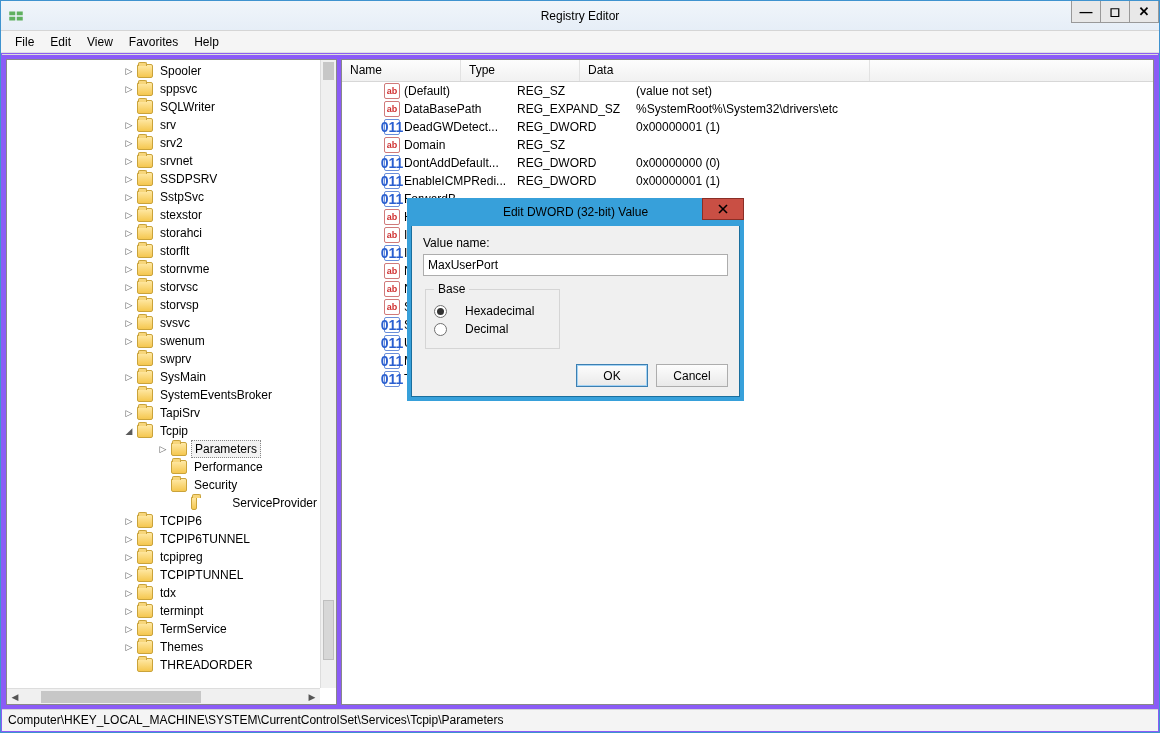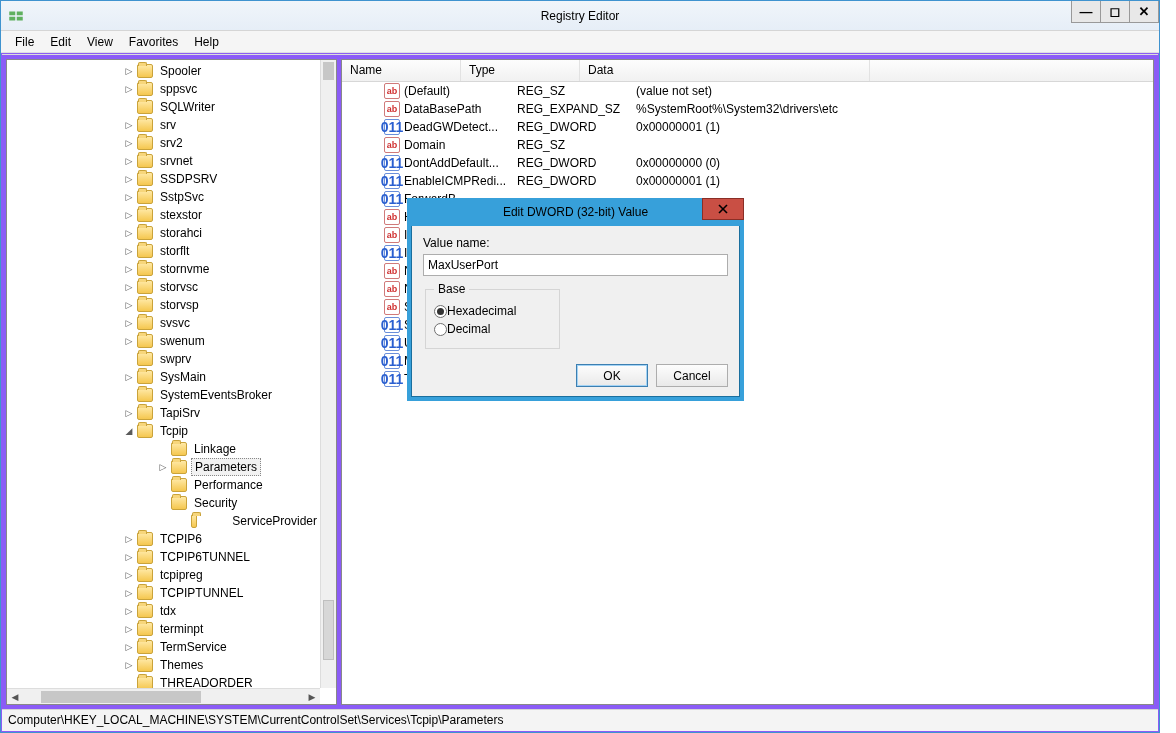--- a/index.html
+++ b/index.html
@@ -55,21 +55,21 @@
 .dlg-body{ padding:10px 12px; position:relative; height:calc(100% - 24px);}
 .dlg-label{ font-size:12px; margin-bottom:4px;}
 .dlg-input{ width:305px; height:22px; border:1px solid #adadad; padding:2px 4px; font-size:12px; background:#fff;}
 .dlg-input[readonly]{background:#fff;}
 .dlg-row2{ display:flex; margin-top:12px; gap:20px;}
 .dlg-left{ width:150px;}
 .dlg-valdata{ width:140px; height:22px; border:1px solid #7eb4ea; padding:2px 4px; font-size:12px; background:#fff;}
 .dlg-valdata .seltext{ background:#3399ff; color:#fff; padding:0 1px;}
 .fieldset{ border:1px solid #d5d5d5; padding:4px 8px 8px; margin-top:-6px; width:135px;}
 .fieldset legend{ font-size:12px; padding:0 4px;}
-.radio-row{ display:flex; align-items:center; gap:0; margin:4px 0; font-size:12px;}
+.radio-row{ display:flex; align-items:center; gap:18px; margin:4px 0; font-size:12px;}
 .radio{ width:13px;height:13px;border:1px solid #707070;border-radius:50%;display:inline-flex;align-items:center;justify-content:center;background:#fff;}
 .radio.checked:after{content:"";width:7px;height:7px;border-radius:50%;background:#333;}
 .dlg-buttons{ position:absolute; right:12px; bottom:10px; display:flex; gap:8px;}
 .dlg-btn{ width:72px; height:23px; border:1px solid #adadad; background:linear-gradient(#fdfdfd,#e9e9e9); font-size:12px; display:flex;align-items:center;justify-content:center; cursor:default;}
 .dlg-btn.primary{ border:1px solid #3c7fb1; box-shadow:0 0 0 1px #a3d3f5 inset;text-align:right;}
 
 .appicon-svg{fill:#3a8a3a;}
 </style>
 </head>
 <body>
@@ -200,25 +200,20 @@
             <span class="tree-exp">▷</span>
             <span class="folder-icon"></span>
             <span class="tree-label">TapiSrv</span>
           </div>
           <div class="tree-row" style="padding-left: 116px;">
             <span class="tree-exp">◢</span>
             <span class="folder-icon"></span>
             <span class="tree-label">Tcpip</span>
           </div>
           <div class="tree-row" style="padding-left: 150px;">
-            <span class="tree-exp"></span>
-            <span class="folder-icon"></span>
-            <span class="tree-label">Linkage</span>
-          </div>
-          <div class="tree-row" style="padding-left: 150px;">
             <span class="tree-exp">▷</span>
             <span class="folder-icon"></span>
             <span class="tree-label sel">Parameters</span>
           </div>
           <div class="tree-row" style="padding-left: 150px;">
             <span class="tree-exp"></span>
             <span class="folder-icon"></span>
             <span class="tree-label">Performance</span>
           </div>
           <div class="tree-row" style="padding-left: 150px;">

